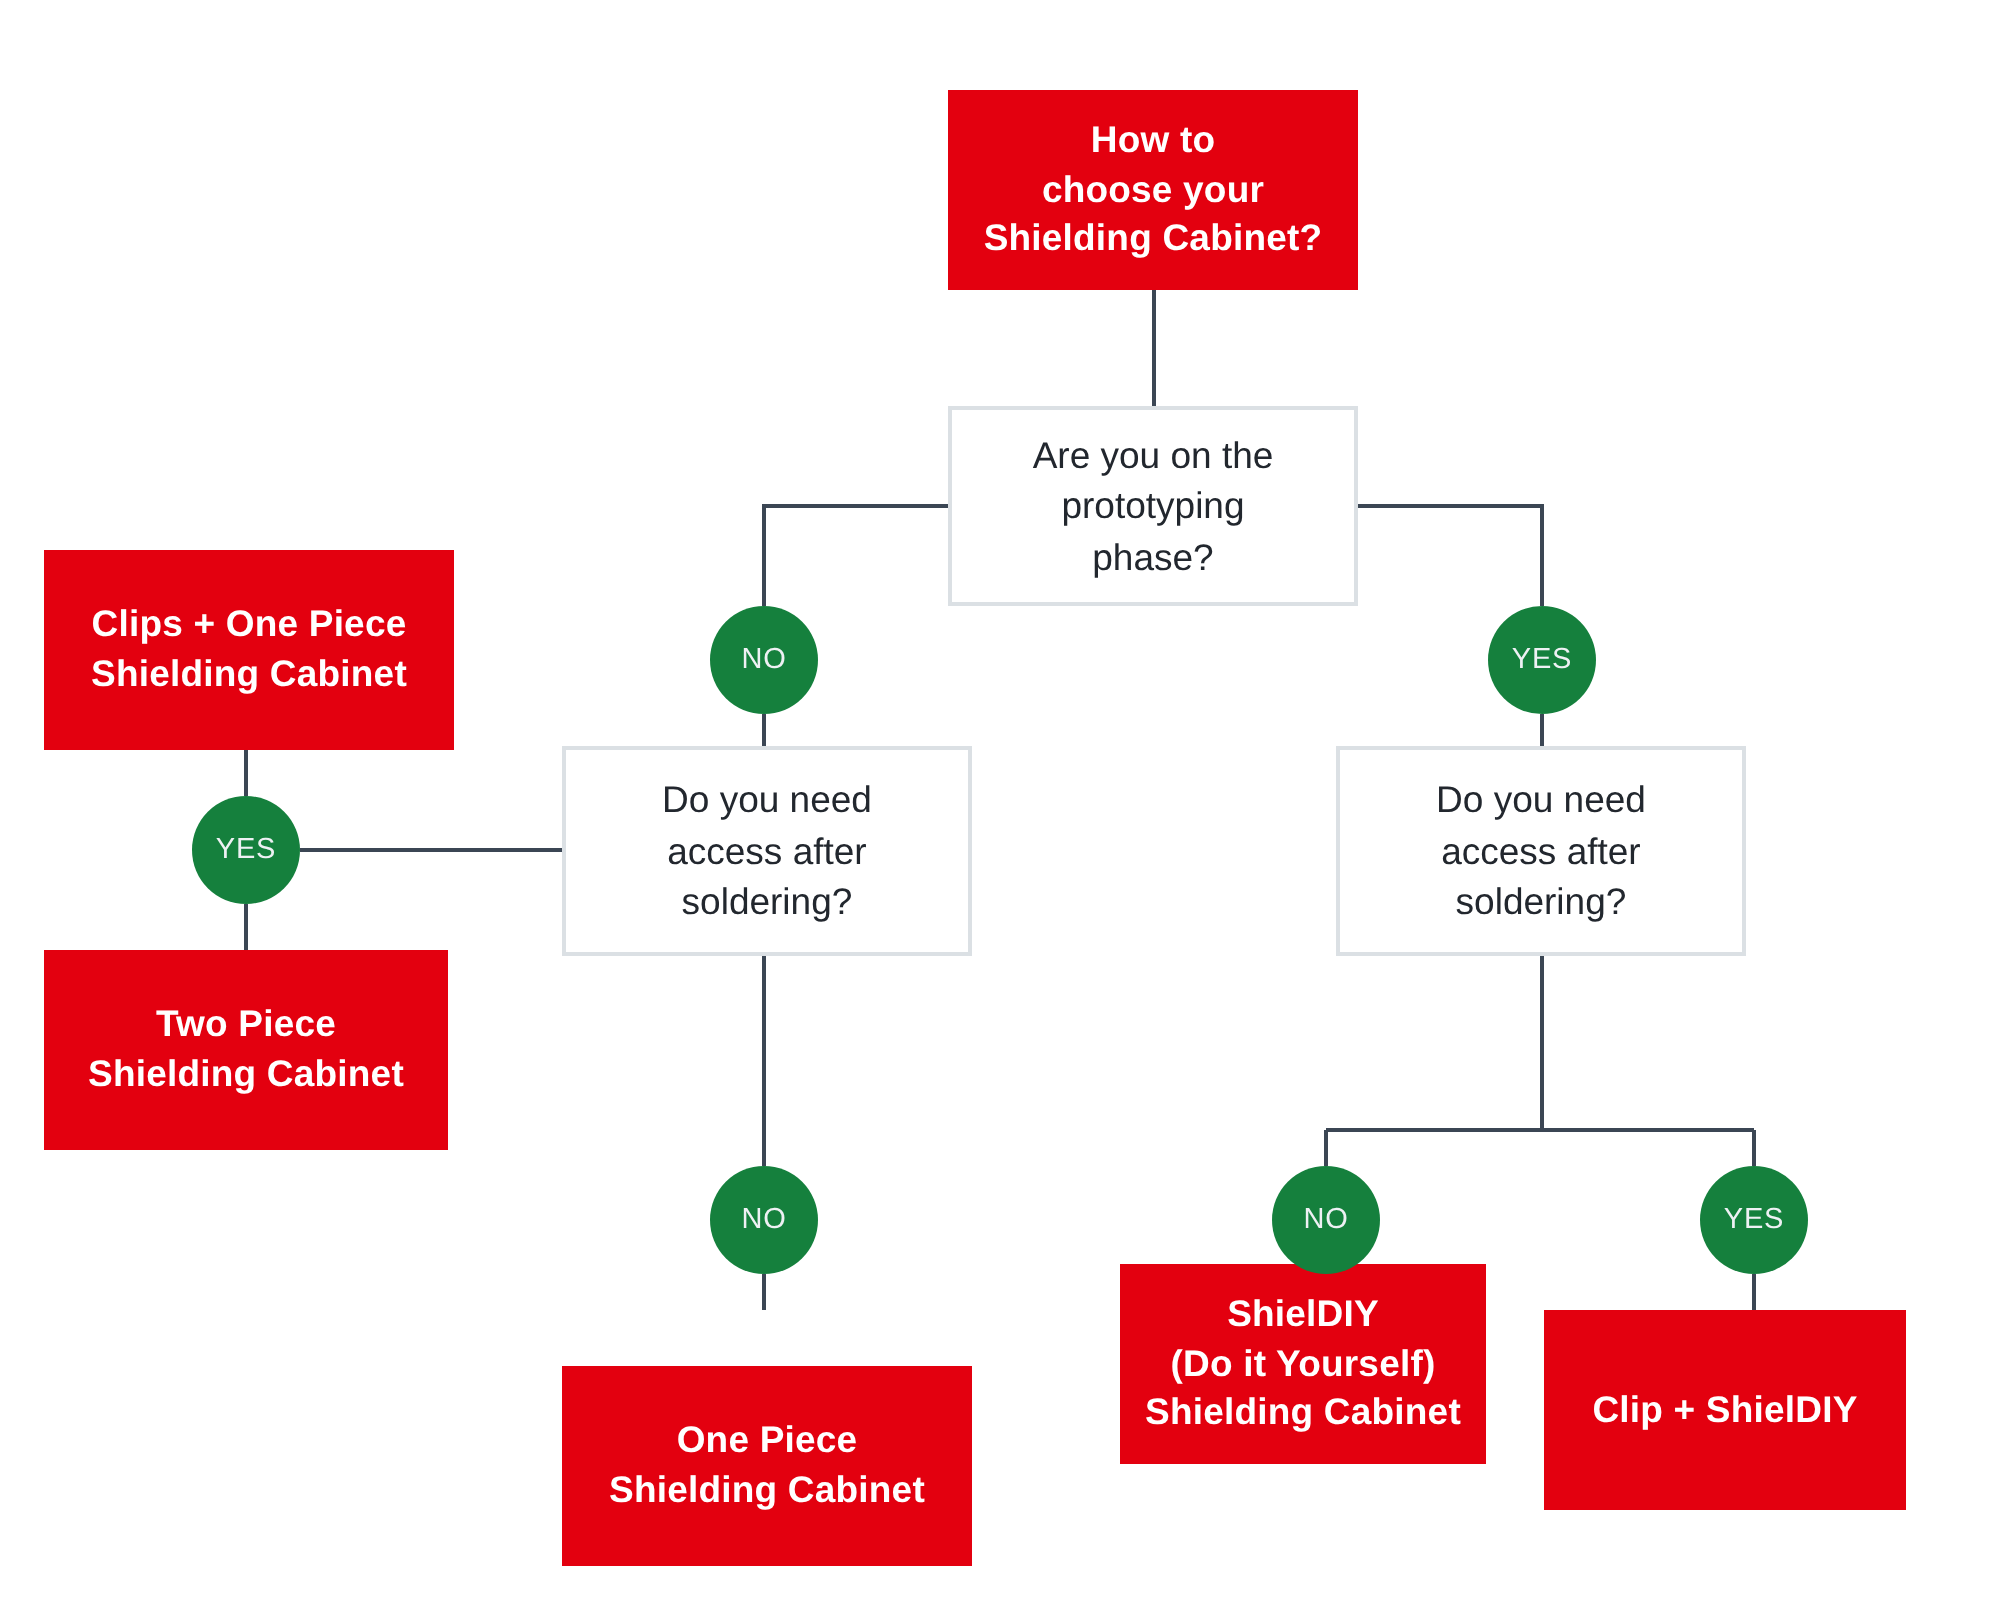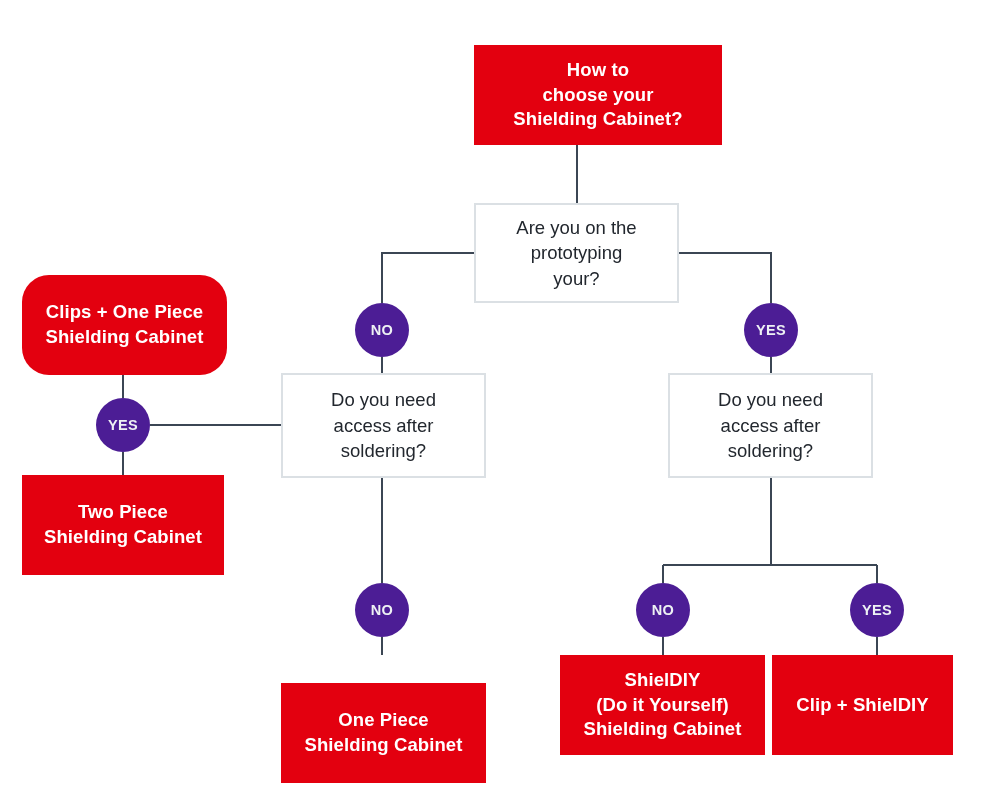--- a/index.html
+++ b/index.html
@@ -53,27 +53,27 @@
   .node-result .inner {
     padding: 0 10px;
     white-space: pre-line;
   }
   .badge {
     position: absolute;
     box-sizing: border-box;
     width: 54px;
     height: 54px;
     border-radius: 50%;
-    background: #4c1d95;
+    background: #15803d;
     color: #eef1f4;
     display: flex;
     align-items: center;
     justify-content: center;
     font-size: 14.5px;
-    font-weight: 700;
+    font-weight: 400;
     letter-spacing: 0.4px;
   }
 </style>
 </head>
 <body>
 
 <div id="canvas">
 
   <svg class="connectors" viewBox="0 0 1000 799" xmlns="http://www.w3.org/2000/svg">
     <g stroke="#3b4654" stroke-width="2" fill="none" stroke-linecap="butt">
@@ -97,60 +97,60 @@
 
       <line x1="382" y1="637" x2="382" y2="655"></line>
 
       <path d="M 771 478 L 771 565 M 663 565 L 877 565 M 663 565 L 663 583 M 877 565 L 877 583"></path>
 
       <line x1="663" y1="637" x2="663" y2="655"></line>
       <line x1="877" y1="637" x2="877" y2="655"></line>
     </g>
   </svg>
 
-  <div class="node node-result" style="left:474px; top:45px; width:248px; height:100px;">
+  <div class="node node-result" style="left:474px; top:45px; width:205px; height:100px;">
     <span class="inner">How to
 choose your
 Shielding Cabinet?</span>
   </div>
 
   <div class="node node-decision" style="left:474px; top:203px; width:205px; height:100px;">
     <span class="inner">Are you on the
 prototyping
-your?</span>
+phase?</span>
   </div>
 
   <div class="node node-decision" style="left:281px; top:373px; width:205px; height:105px;">
     <span class="inner">Do you need
 access after
 soldering?</span>
   </div>
 
   <div class="node node-decision" style="left:668px; top:373px; width:205px; height:105px;">
     <span class="inner">Do you need
 access after
 soldering?</span>
   </div>
 
-  <div class="node node-result" style="left:22px; top:275px; width:205px; height:100px;border-radius:27px;">
+  <div class="node node-result" style="left:22px; top:275px; width:205px; height:100px;">
     <span class="inner">Clips + One Piece
 Shielding Cabinet</span>
   </div>
 
   <div class="node node-result" style="left:22px; top:475px; width:202px; height:100px;">
     <span class="inner">Two Piece
 Shielding Cabinet</span>
   </div>
 
   <div class="node node-result" style="left:281px; top:655px; width:205px; height:100px;margin-top:28px;">
     <span class="inner">One Piece
 Shielding Cabinet</span>
   </div>
 
-  <div class="node node-result" style="left:560px; top:655px; width:205px; height:100px;">
+  <div class="node node-result" style="left:560px; top:632px; width:183px; height:100px;">
     <span class="inner">ShielDIY
 (Do it Yourself)
 Shielding Cabinet</span>
   </div>
 
   <div class="node node-result" style="left:772px; top:655px; width:181px; height:100px;">
     <span class="inner">Clip + ShielDIY</span>
   </div>
 
   <div class="badge" style="left:355px; top:303px;">

